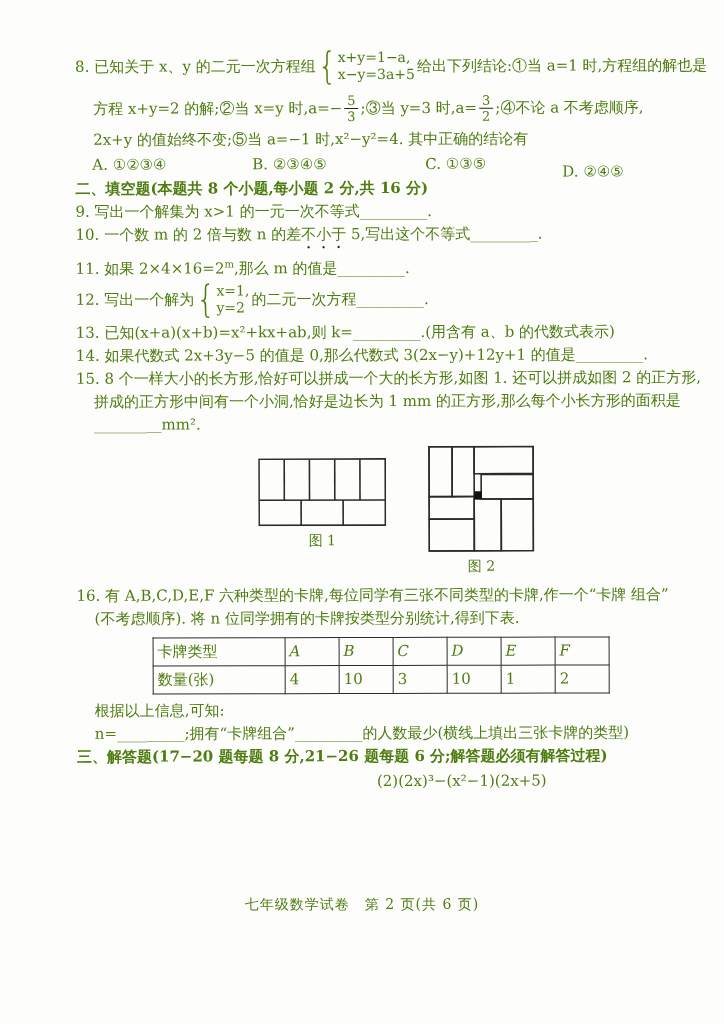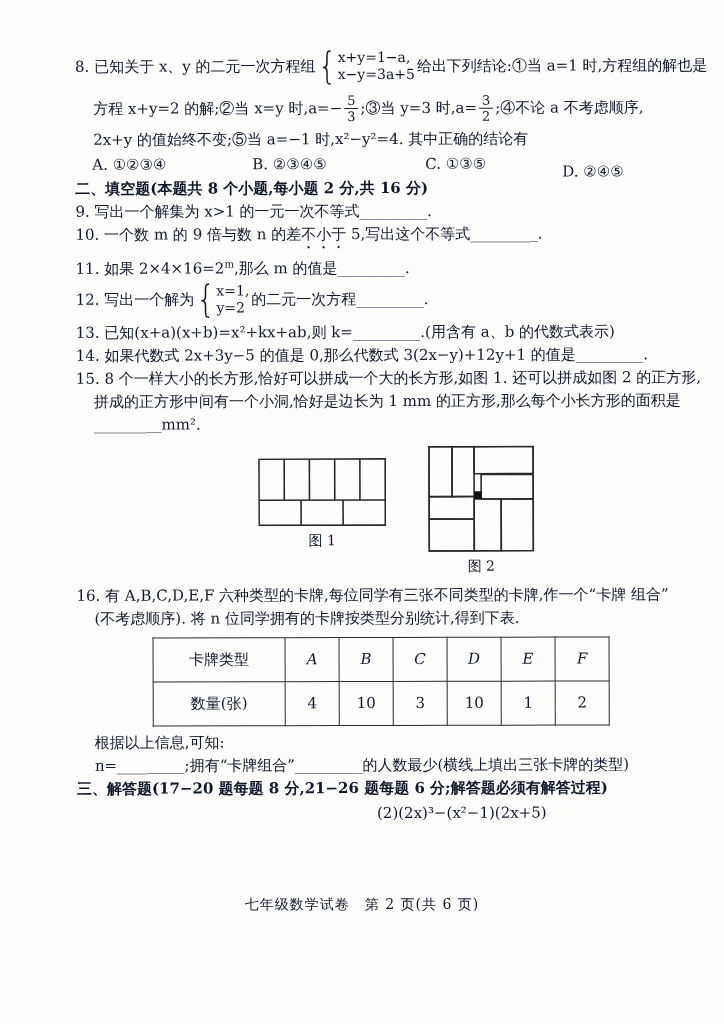--- a/index.html
+++ b/index.html
@@ -3,21 +3,21 @@
 <meta charset="utf-8">
 <style>
   * { box-sizing: border-box; }
   html,body { margin:0; padding:0; background:#ffffff; }
   .page {
     position: relative;
     width: 724px; height: 1024px;
     background: #fdfdfc;
     overflow: hidden;
     font-family: "DejaVu Serif", "Liberation Serif", serif;
-    color: #0f172a;
+    color: #4d7c0f;
   }
   .content {
     position: absolute;
     left: 76px; top: 44px; width: 612px;
     font-size: 15px; line-height: 23px;
     transform: rotate(-0.15deg);
   }
   .line { white-space: nowrap; }
   .wrap { margin-left: 18px; }
   .row { display: flex; align-items: center; }
@@ -47,22 +47,22 @@
   sup { font-size: 10px; }
   
   .figs { display: flex; align-items: flex-end; margin: 10px 0 6px 158px; gap: 42px; }
   .figbox { display: flex; flex-direction: column; align-items: center; }
   .figbox.f1 { margin-bottom: 26px; padding-left: 24px; }
   .figbox svg { display: block; }
   .figlabel { font-size: 14px; margin-top: 3px; }
   
   table.cards { border-collapse: collapse; margin: 7px 0 5px 76px; }
   table.cards td {
-    border: 1.5px solid #2b2b2b; text-align: center;
-    height: 44px; font-size: 15px; padding: 0 4px;
+    border: 1.5px solid #2b2b2b; text-align: left;
+    height: 28px; font-size: 15px; padding: 0 4px;
   }
   td.c-first { width: 132px; }
   td.c-letter { width: 54px; font-style: italic; }
   .q17row { position: relative; height: 24px; margin-top: 2px; }
   .q17b { position: absolute; left: 300px; top: 0; }
   .footer {
     position: absolute; left: 0; right: 0; top: 896px;
     text-align: center; font-size: 14px; letter-spacing: 1px;
   }
 </style>
@@ -103,21 +103,21 @@
     <div class="opts">
       <span class="opt-a">A. ①②③④</span>
       <span class="opt-b">B. ②③④⑤</span>
       <span class="opt-c">C. ①③⑤</span>
       <span class="opt-d">D. ②④⑤</span>
     </div>
 
     <div class="sec line">二、填空题(本题共 8 个小题,每小题 2 分,共 16 分)</div>
 
     <div class="line">9. 写出一个解集为 x&gt;1 的一元一次不等式_________.</div>
-    <div class="line"><span>10. 一个数 m 的 9 倍与数 n 的差</span><span class="em-dots">不小于</span><span> 5,写出这个不等式_________.</span></div>
+    <div class="line"><span>10. 一个数 m 的 2 倍与数 n 的差</span><span class="em-dots">不小于</span><span> 5,写出这个不等式_________.</span></div>
     <div class="line" style="height:25px"><span>11. 如果 2×4×16=2</span><sup>m</sup><span>,那么 m 的值是_________.</span></div>
 
     <div class="row q12row line">
       <span>12. 写出一个解为</span>
       <span class="sys">
         <span class="brace">{</span>
         <span class="rows">
           <span>x=1,</span>
           <span>y=2</span>
         </span>

